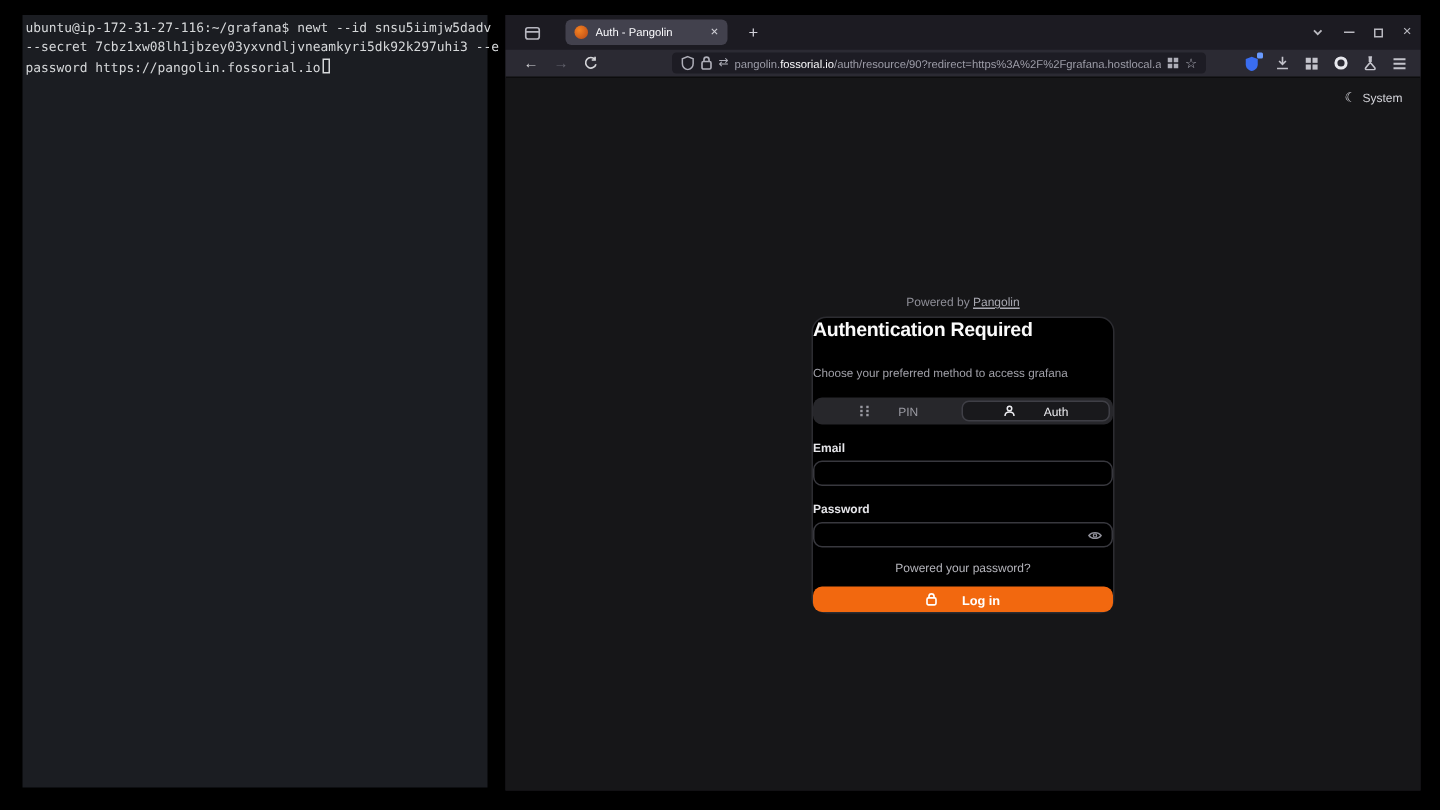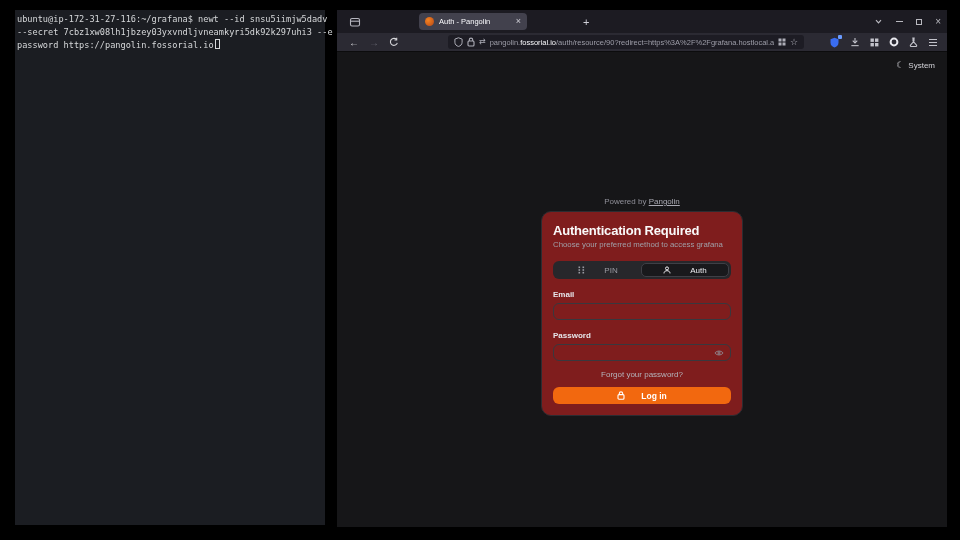--- a/index.html
+++ b/index.html
@@ -15,21 +15,21 @@
     font-family:"DejaVu Sans Mono","Liberation Mono",monospace;
     font-size:8.6px; line-height:13px; padding:3px 2px;
   }
   .tline { white-space:pre; }
   .tcursor { display:inline-block; width:5px; height:10px; border:1px solid #d6d8da;
     vertical-align:-1px; margin-left:1px; }
 
   
   .browser { position:absolute; left:337px; top:10px; width:610px; height:517px; background:#1c1b22; }
 
-  .tabbar { position:relative; height:23px; background:#1c1b22; display:flex; align-items:center;gap:42px; }
+  .tabbar { position:relative; height:23px; background:#1c1b22; display:flex; align-items:center; }
   .fxview { width:20px; height:17px; margin-left:8px; display:flex; align-items:center; justify-content:center;
     color:#b6b6bf; border-radius:3px; }
   .tab { display:flex; align-items:center; gap:5px; height:17px; width:108px; margin-left:12px;
     background:#42414d; border-radius:4px; padding:0 6px; }
   .tab-title { flex:1; font-size:7.5px; color:#fbfbfe; white-space:nowrap; overflow:hidden; }
   .favicon { width:9px; height:9px; border-radius:50%; background:radial-gradient(circle at 35% 35%, #f58321, #c9591a 70%); flex:none; }
   .tab-close { font-size:9px; color:#cfcfd6; line-height:9px; }
   .newtab { font-size:11px; color:#d0d0d8; margin-left:10px; padding:0 4px; }
   .win-controls { position:absolute; right:6px; top:0; height:23px; display:flex; align-items:center; gap:13px; color:#b9b9c0; }
   .chev { display:flex; }
@@ -57,24 +57,24 @@
   .page { position:relative; height:475px; background:#161618; overflow:hidden; }
   .theme-toggle { position:absolute; top:9px; right:12px; display:flex; align-items:center; gap:4px;
     color:#d3d3d9; font-size:8px; }
   .moon { font-size:9px; line-height:9px; }
 
   .powered { position:absolute; top:145px; left:0; right:0; text-align:center;
     font-size:8px; color:#8f8f98; }
   .powered a { color:#a9a9b2; text-decoration:underline; }
 
   .card { position:absolute; top:159px; left:50%; transform:translateX(-50%);
-    width:202px; background:#7f1d1d; border:1px solid #2c2c31; border-radius:10px;
-    padding:11px; }
+    width:202px; background:#000000; border:1px solid #2c2c31; border-radius:10px;
+    }
   .card-title { font-size:13px; line-height:15px; font-weight:bold; color:#fafafa; letter-spacing:-0.2px; }
-  .card-sub { margin-top:2px; font-size:7.8px; line-height:10px; color:#a0a0a8; }
+  .card-sub { margin-top:17px; font-size:7.8px; line-height:10px; color:#a0a0a8; }
 
   .tabs { margin-top:11px; display:flex; background:#27272b; border-radius:6px; padding:2px; height:18px; }
   .seg { flex:1; display:flex; align-items:center; justify-content:center; gap:19px;
     font-size:8px; color:#9a9aa2; border-radius:5px; }
   .seg.active { background:#19191c; border:1px solid #3f3f46; color:#ececf0; }
   .seg .sicon { display:flex; }
 
   .field-label { margin-top:11px; font-size:8px; font-weight:bold; color:#e6e6ea; }
   .input { margin-top:4px; height:17px; border:1px solid #38383e; border-radius:6px; background:transparent;
     display:flex; align-items:center; padding:0 6px; }
@@ -253,21 +253,21 @@
         <div class="input">
           <input type="password" value="" style="">
           <span class="eye">
             <svg width="10" height="8" viewBox="0 0 11 8" fill="none" stroke="currentColor" stroke-width="1">
               <path d="M1 4 C3 1.2 8 1.2 10 4 C8 6.8 3 6.8 1 4 Z"></path>
                 <circle cx="5.5" cy="4" r="1.2"></circle>
             </svg>
           </span>
         </div>
 
-        <div class="forgot">Forgot your password?</div>
+        <div class="forgot">Powered your password?</div>
 
         <button class="login-btn" style="background:#f2680f;">
           <span style="display:flex;">
             <svg width="8" height="9" viewBox="0 0 8 9" fill="none" stroke="#fff" stroke-width="1.1">
               <rect x="1" y="3.6" width="6" height="4.6" rx="1"></rect>
                 <path d="M2.3 3.6 V2.6 A1.7 1.7 0 0 1 5.7 2.6 V3.6"></path>
             </svg>
           </span>
           <span>Log in</span>
         </button>

